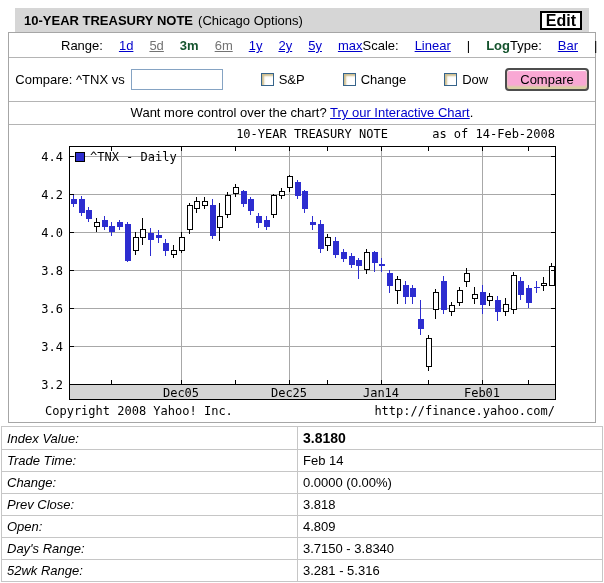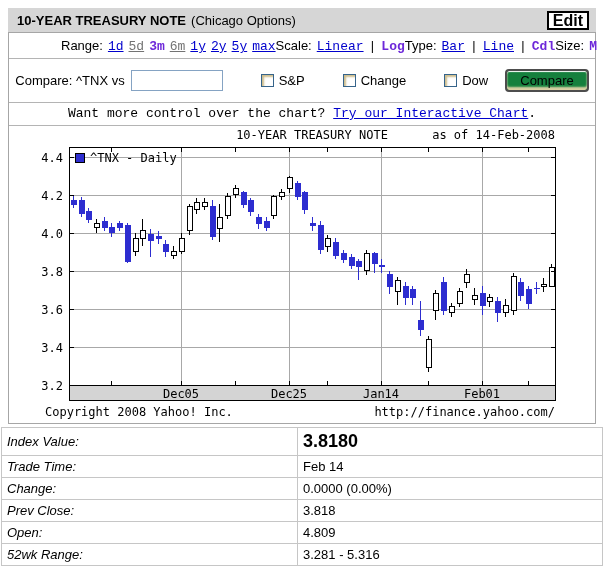--- a/index.html
+++ b/index.html
@@ -1,57 +1,57 @@
 <!DOCTYPE html>
 <html><head>
 <meta charset="utf-8">
 <style>
   html,body{margin:0;padding:0;background:#fff;color:#000;
     font-family:"Liberation Sans",sans-serif;}
   body{width:604px;}
   
-  .header-bar{margin:8px 8px 0;background:#d6d6d6;height:24px;display:flex;
+  .header-bar{margin:8px 15px 0;background:#d6d6d6;height:24px;display:flex;
     align-items:center;justify-content:space-between;padding:0 7px 0 9px;
     box-sizing:border-box;font-size:13px;gap:44px;}
   .hdr-title{font-weight:bold;}
   .hdr-sub{margin-left:5px;font-weight:normal;}
   .edit-btn{background:#fff;border:2px solid #000;font-weight:bold;font-size:16px;
     padding:0 4px;line-height:15px;cursor:pointer;}
   
   .module{margin:0 8px;border:1px solid #a6a6a6;background:#fff;}
   .mrow{border-bottom:1px solid #b4b4b4;}
   .controls-row{display:flex;align-items:center;justify-content:space-between;
     padding:5px 24px 4px 52px;font-size:13px;}
   .ctl{white-space:nowrap;}
-  .ctl > *~*{margin-left:5px;font-family:Liberation Mono, monospace;}
+  .ctl > *~*{margin-left:16px;}
   .lnk{color:#0000cc;text-decoration:underline;cursor:pointer;}
   .vis{color:#737373;text-decoration:underline;cursor:pointer;}
-  .sel{font-weight:bold;color:#6d28d9;text-decoration:none;}
+  .sel{font-weight:bold;color:#14532d;text-decoration:none;}
   .sep{color:#000;}
   .compare-row{display:flex;align-items:center;justify-content:center;
     padding:10px 0;font-size:13px;}
   .compare-input{width:92px;height:21px;border:1px solid #85a3c3;box-sizing:border-box;
     font-size:13px;padding:2px 3px;margin-left:6px;font-family:"Liberation Sans",sans-serif;}
   .cbgroup{display:flex;align-items:center;margin-left:17px;padding-left:21px;}
   .cbgroup input{appearance:none;-webkit-appearance:none;width:13px;height:13px;
     border:1px solid #36648b;background:#fff;box-shadow:inset 2px 2px 2px #cdbd8e;
     margin:0;cursor:pointer;}
   .cbgroup .cbl{margin-left:5px;}
   .compare-btn{margin-left:17px;font-size:13px;font-family:"Liberation Sans",sans-serif;
-    padding:2px 13px;border:2px solid #4d4d4d;border-radius:4px;background:#15803d;
+    padding:2px 13px;border:2px solid #4d4d4d;border-radius:4px;background:#f9a8d4;
     box-shadow:inset 0 -3px 2px #d9d0a4,inset 0 1px 1px #fff;cursor:pointer;color:#000;}
-  .promo-row{text-align:center;font-size:13px;padding:3px 0 4px;font-family:Liberation Mono, monospace;}
+  .promo-row{text-align:center;font-size:13px;padding:3px 0 4px;}
   .chart-row{border-bottom:none;padding:1px 0 2px;}
   svg{display:block;shape-rendering:crispEdges;}
   .ctxt{font-family:"DejaVu Sans Mono",monospace;font-size:12px;fill:#000;}
   
   .quote-table{width:602px;margin:3px 1px 0;border-collapse:collapse;font-size:13px;}
   .quote-table td{border:1px solid #c6c6c6;padding:3px 4px 3px 5px;}
   td.ql{width:286px;font-style:italic;}
-  .qv-big{font-size:18px;font-weight:bold;}
+  .qv-big{font-size:14px;font-weight:bold;}
 </style>
 </head>
 <body>
 
 <div class="header-bar">
   <span>
     <span class="hdr-title">10-YEAR TREASURY NOTE</span><span class="hdr-sub">(Chicago Options)</span>
   </span>
   <span class="edit-btn">Edit</span>
 </div>
@@ -306,17 +306,21 @@
     </tr>
     <tr>
       <td class="ql">Prev Close:</td>
       <td>3.818</td>
     </tr>
     <tr>
       <td class="ql">Open:</td>
       <td>4.809</td>
     </tr>
     <tr>
+      <td class="ql">Day's Range:</td>
+      <td>3.7150 - 3.8340</td>
+    </tr>
+    <tr>
       <td class="ql">52wk Range:</td>
       <td>3.281 - 5.316</td>
     </tr>
   </tbody>
 </table>
 
 </body></html>

